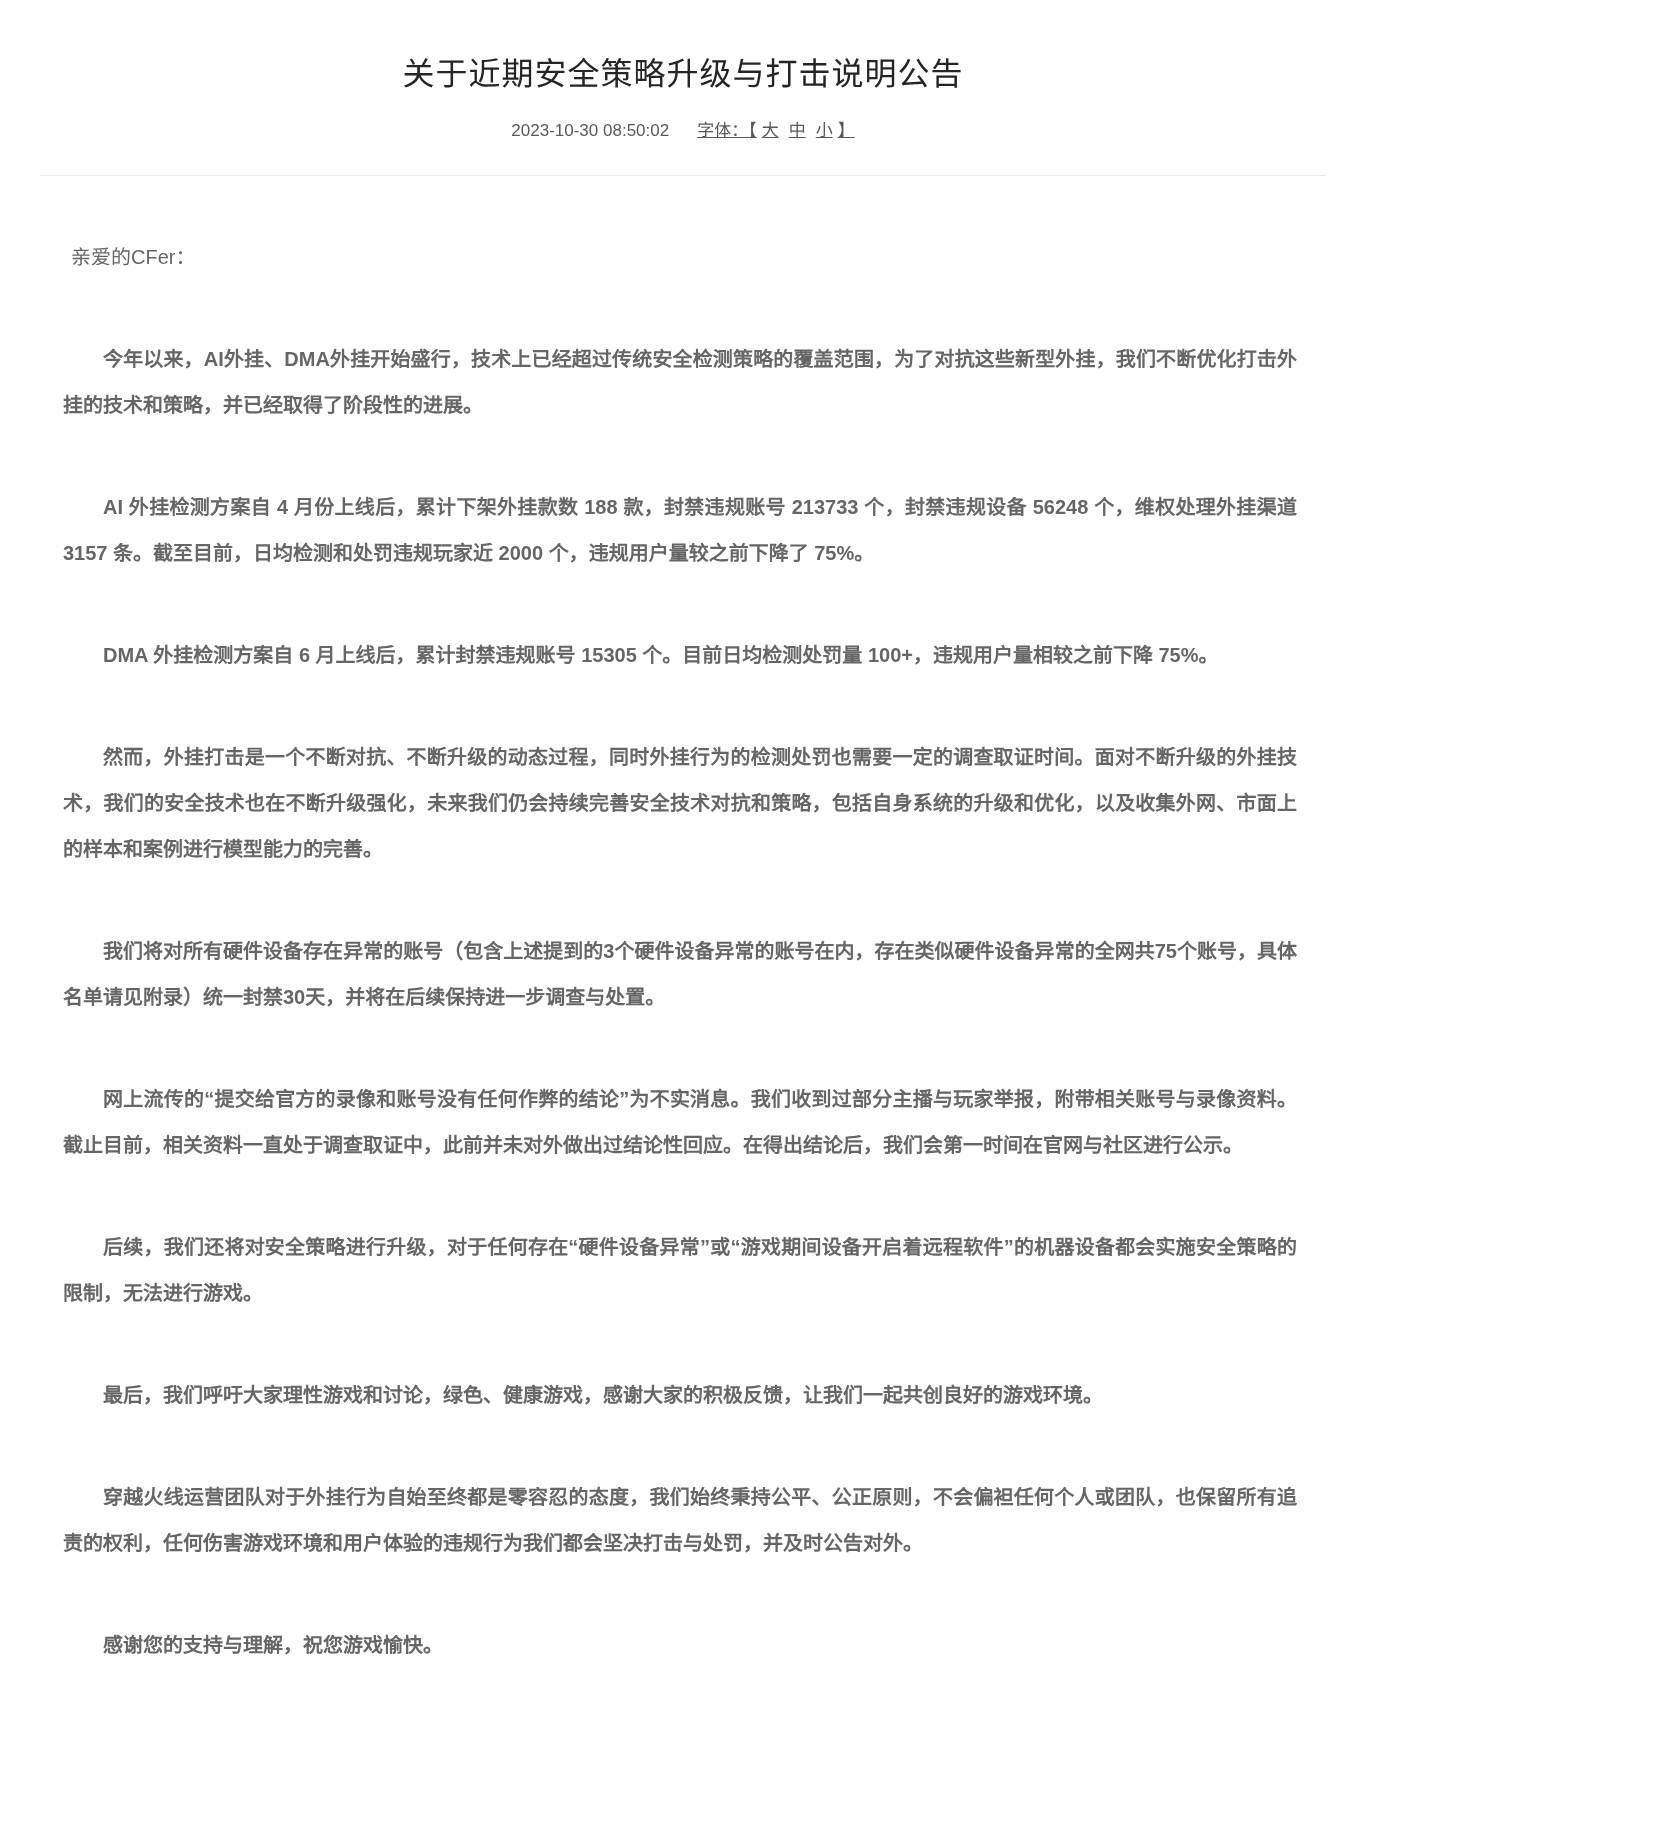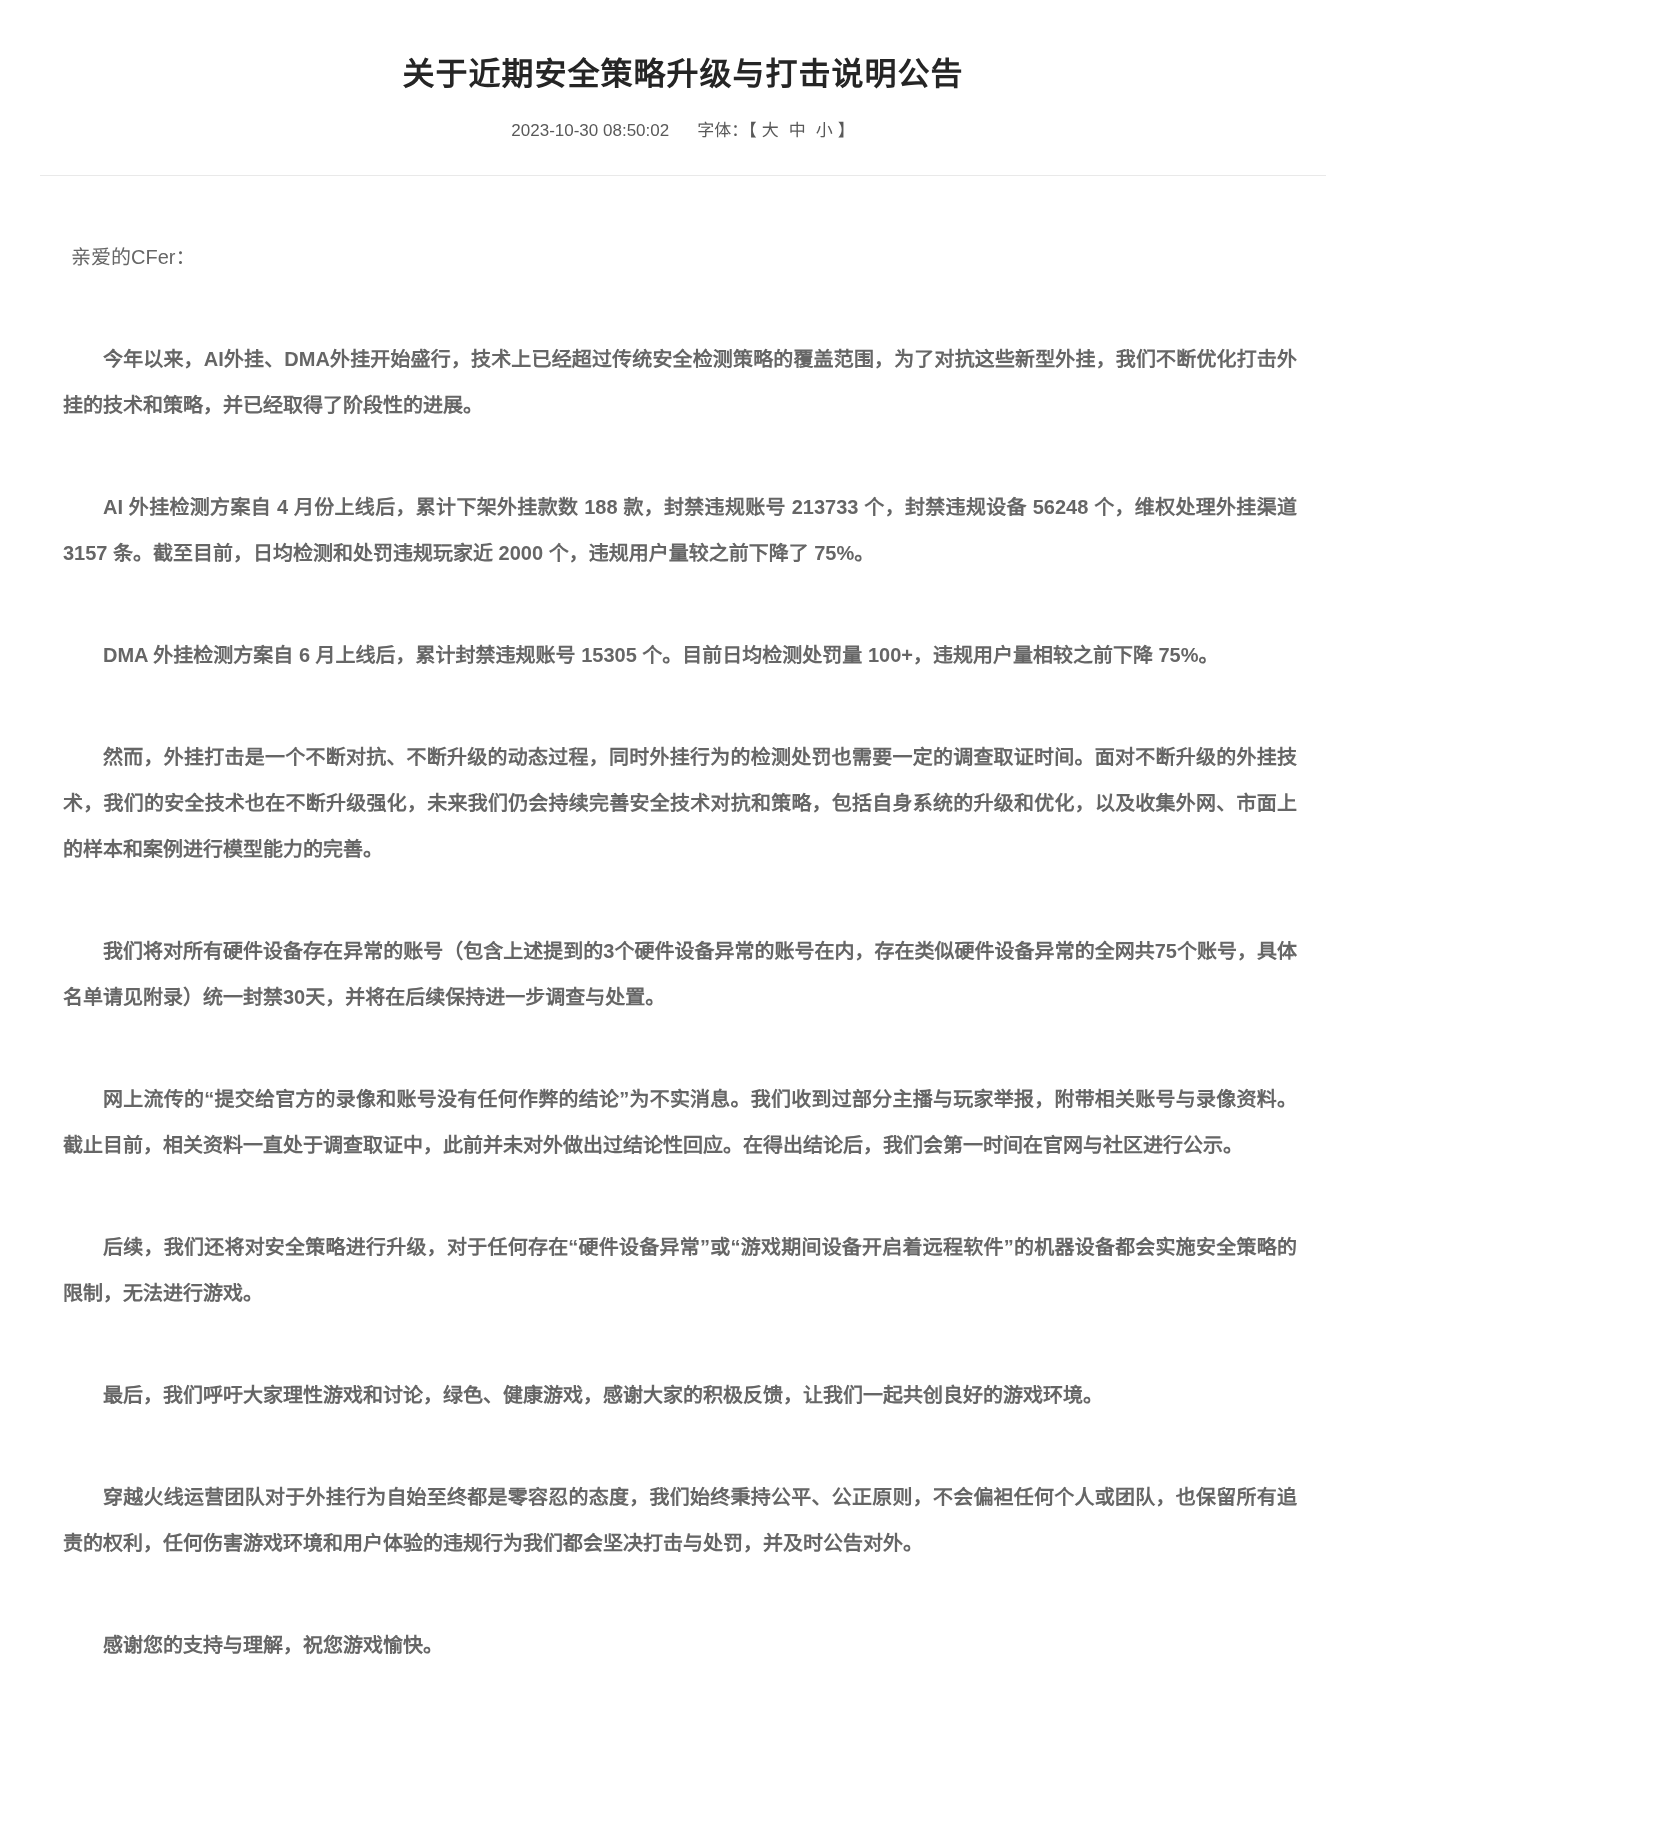--- a/index.html
+++ b/index.html
@@ -16,32 +16,32 @@
     width: 1286px;
     margin-left: 40px;
     padding-top: 48px;
     padding-bottom: 34px;
     border-bottom: 1px solid #e9e9e9;
   }
   .page-title {
     margin: 0;
     text-align: center;
     font-size: 32px;
-    font-weight: bold;
+    font-weight: normal;
     color: #252525;
     letter-spacing: 1px;
   }
   .meta {
     margin-top: 22px;
     text-align: center;
     font-size: 17px;
     color: #595959;
   }
   .meta .datetime { margin-right: 28px; }
-  .font-switcher { color: #595959; }
+  .font-switcher { color: #595959; text-decoration: underline; }
   .fs-btn { margin: 0 5px; cursor: pointer; }
 
   .content {
     width: 1234px;
     margin-left: 63px;
     padding-top: 50px;
     font-size: 20px;
     line-height: 46px;
     color: #666666;
     text-align: justify;

